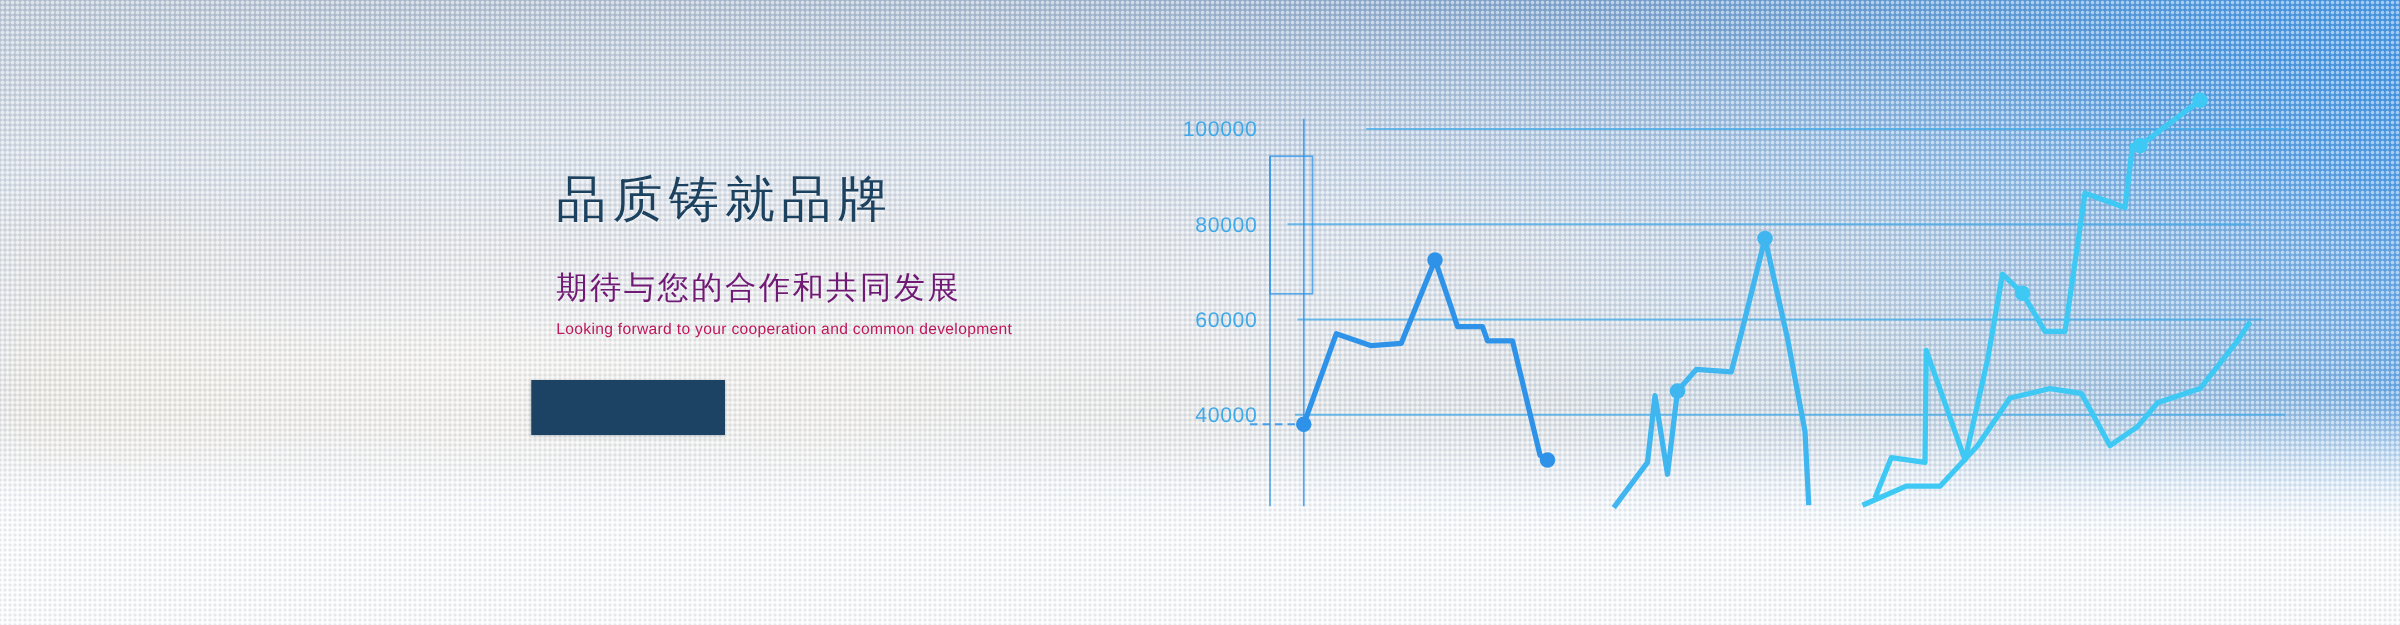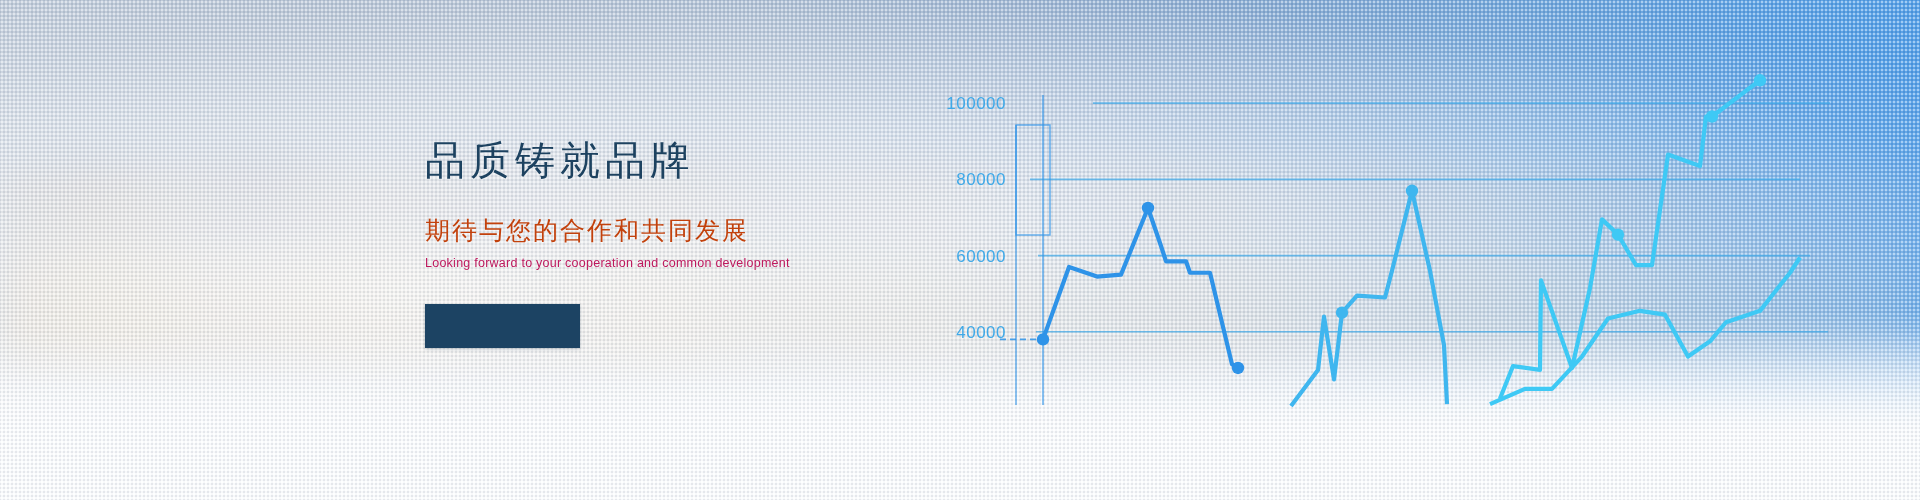--- a/index.html
+++ b/index.html
@@ -104,29 +104,29 @@
     position:absolute;inset:0;
     background-image:
       radial-gradient(rgba(255,255,255,.55) 38%, rgba(255,255,255,0) 62%),
       radial-gradient(rgba(90,105,125,.16) 38%, rgba(90,105,125,0) 62%);
     background-size:4px 4px,4px 4px;
     background-position:0 0,2px 2px;
     opacity:.9;
   }
 
   
-  .copy{position:absolute;left:425px;top:140px;width:520px;}
+  .copy{position:absolute;left:445px;top:140px;width:520px;}
   .headline{
     margin:0;font-size:40px;line-height:1;letter-spacing:5px;
     color:#1d4260;font-weight:400;
     text-shadow:0 1px 2px rgba(255,255,255,.55);
   }
   .subline{
     margin:38px 0 0 0;font-size:25px;line-height:1;letter-spacing:2px;
-    color:#c2410c;font-weight:400;
+    color:#701a75;font-weight:400;
     text-shadow:0 1px 2px rgba(255,255,255,.5);
   }
   .enline{
     margin:14px 0 0 0;font-size:12.5px;line-height:1;letter-spacing:.25px;
     color:#be185d;font-weight:400;
   }
   .cta{
     position:absolute;left:425px;top:304px;width:155px;height:44px;
     background:#1c4363;border:0;padding:0;cursor:pointer;
     box-shadow:0 1px 3px rgba(20,50,76,.25);

